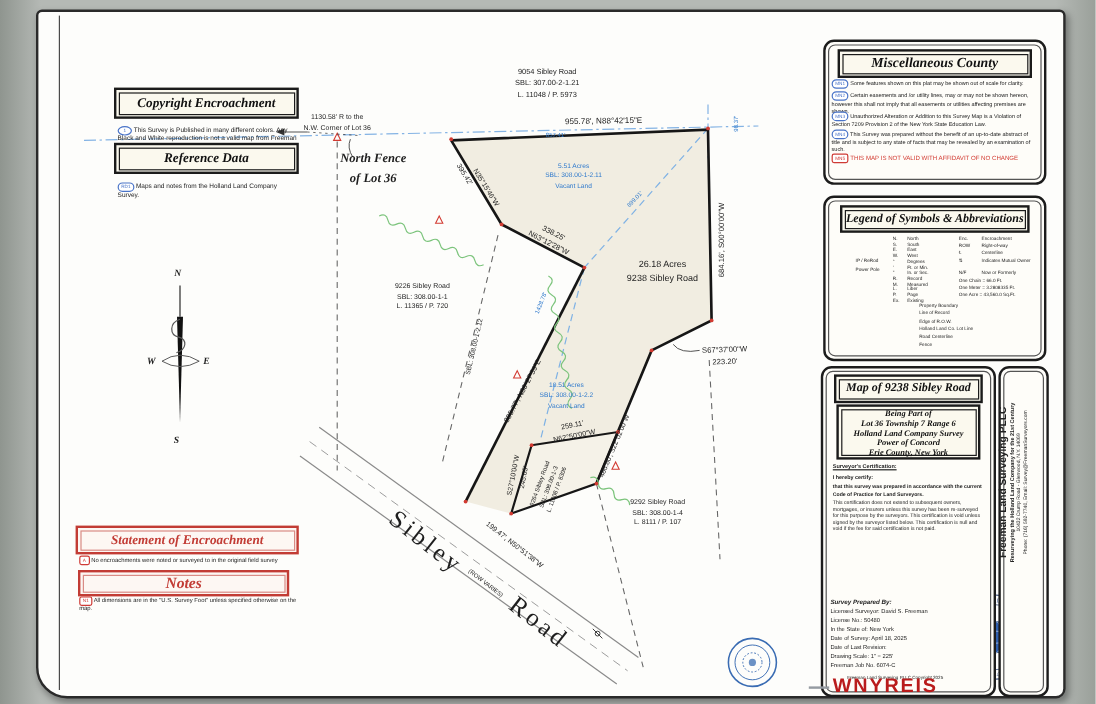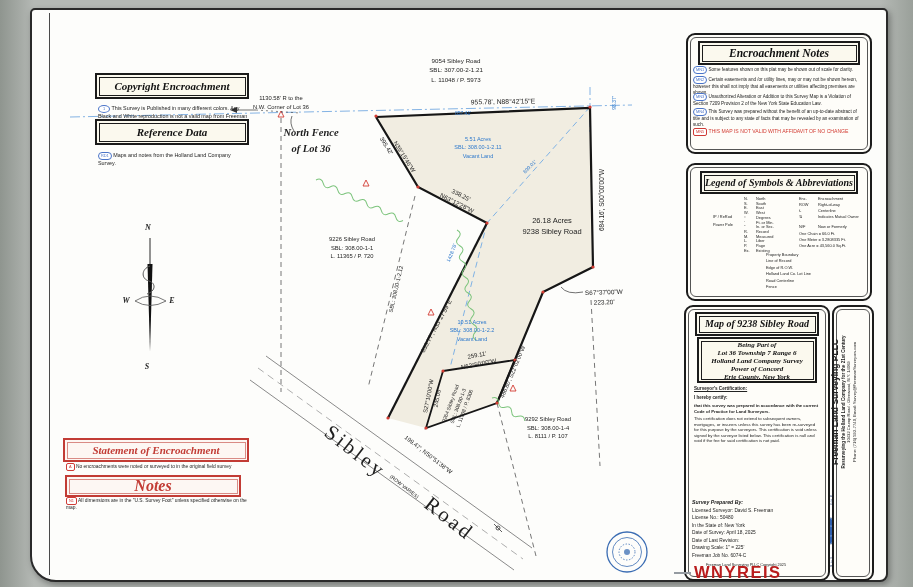--- a/index.html
+++ b/index.html
@@ -265,31 +265,31 @@
   <span>Maps and notes from the Holland Land Company Survey.</span>
 </div>
 
 <div class="banner redb" style="left:63px;top:438px;width:182px;height:20px;font-size:11px;line-height:20px">
   <span>Statement of Encroachment</span>
 </div>
 <div class="note redtx" style="left:66px;top:463px;width:182px;font-size:4.9px">
   <span class="ref redr">A</span>
   <span>No encroachments were noted or surveyed to in the original field survey</span>
 </div>
-<div class="banner redb" style="left:65px;top:475px;width:172px;height:18px;font-size:16px;line-height:18px">
+<div class="banner redb" style="left:65px;top:475px;width:172px;height:18px;font-size:13px;line-height:18px">
   <span>Notes</span>
 </div>
 <div class="note redtx" style="left:66px;top:497px;width:186px;font-size:4.9px">
   <span class="ref redr">N1</span>
   <span>All dimensions are in the "U.S. Survey Foot" unless specified otherwise on the map.</span>
 </div>
 
 <div class="rbox" style="left:686px;top:33px;width:182px;height:117px"></div>
 <div class="banner" style="left:698px;top:41px;width:158px;height:20px;font-size:11.5px;line-height:20px">
-  <span>Encroachment Notes</span>
+  <span>Miscellaneous County</span>
 </div>
 <div class="note" style="left:693px;top:66px;width:168px">
   <span class="ref">MN1</span>
   <span>Some features shown on this plat may be shown out of scale for clarity.</span>
 </div>
 <div class="note" style="left:693px;top:76px;width:168px">
   <span class="ref">MN2</span>
   <span>Certain easements and /or utility lines, may or may not be shown hereon, however this shall not imply that all easements or utilities affecting premises are shown.</span>
 </div>
 <div class="note" style="left:693px;top:93px;width:168px">

